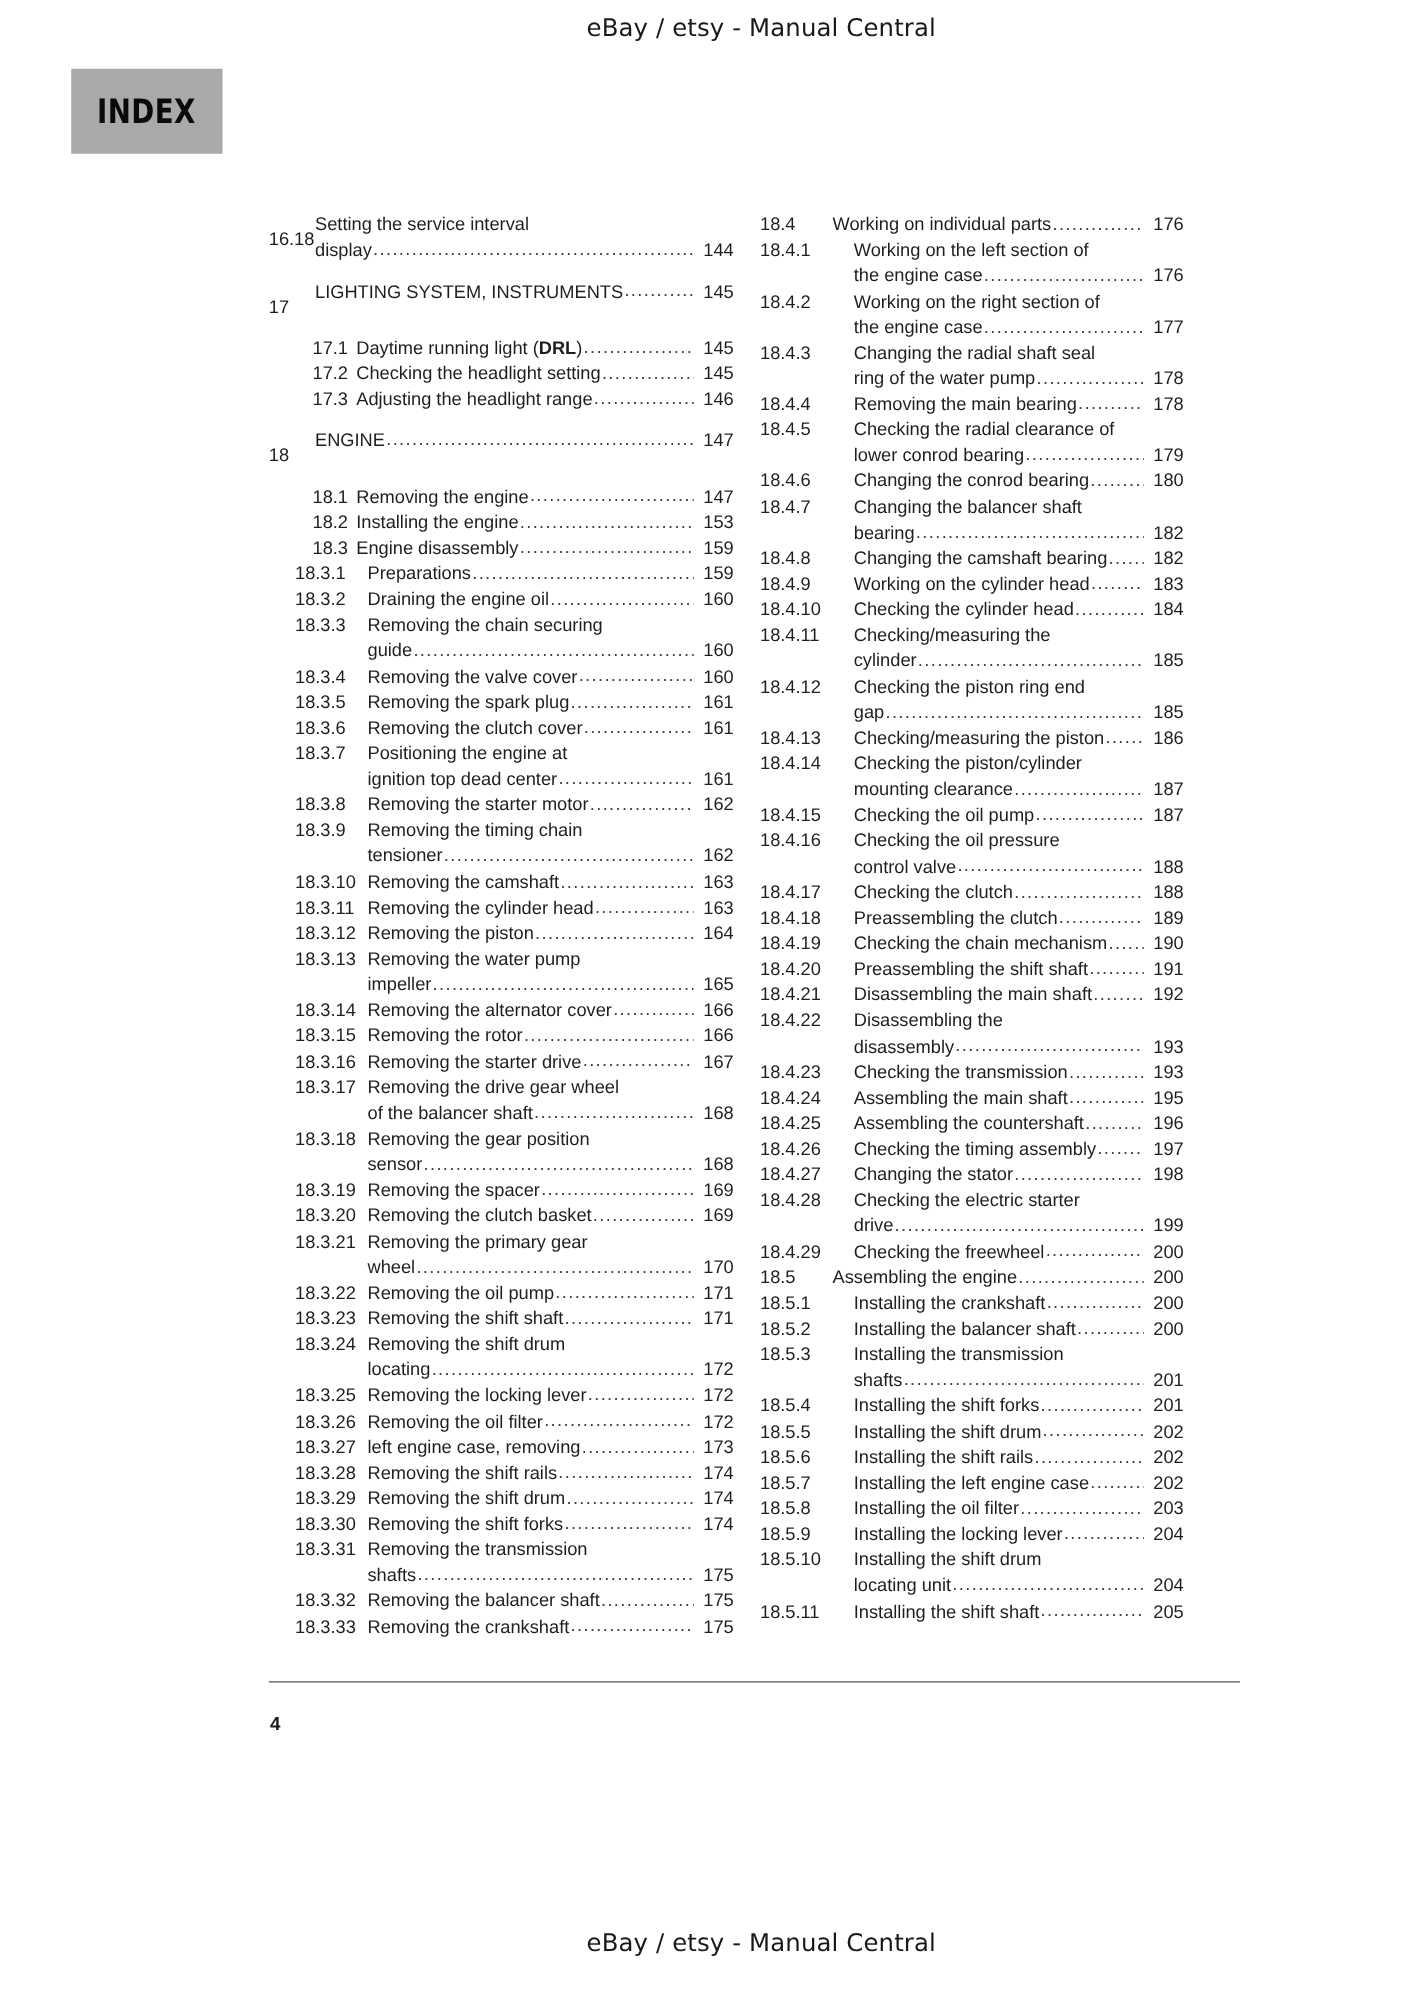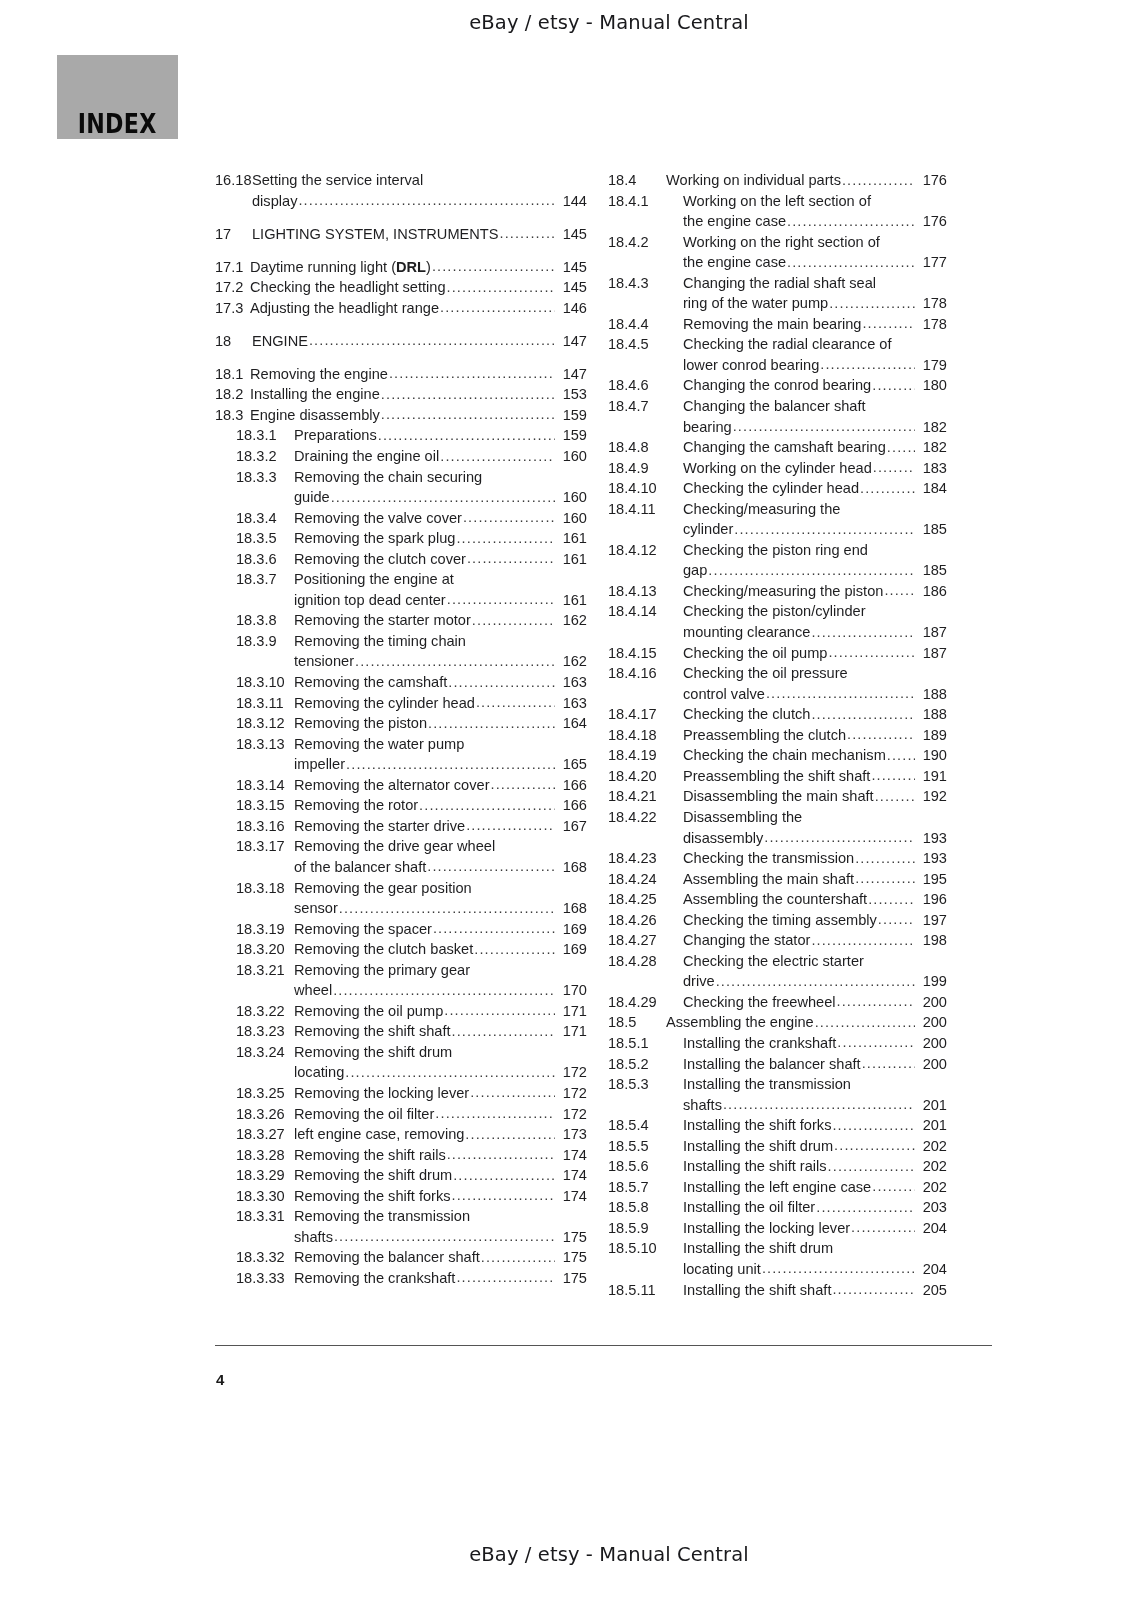--- a/index.html
+++ b/index.html
@@ -30,24 +30,24 @@
   }
   .watermark.top  { top: 11px; }
   .watermark.bot  { top: 1543px; }
 
   
   .index-tab {
     position: absolute;
     left: 57px;
     top: 55px;
     width: 121px;
-    height: 84px;
+    height: 68px;
     background: #a9a9a9;
     display: flex;
-    align-items: flex-end;
+    align-items: center;
     justify-content: center;
   }
   .index-tab span {
     font-family: "DejaVu Sans", sans-serif;
     font-weight: bold;
     font-size: 27px;
     letter-spacing: 0.4px;
     color: #0a0a0a;
     transform: scaleX(0.82);
     transform-origin: center;
@@ -108,22 +108,22 @@
     position: relative;
     top: -0.5px;
   }
   .pg {
     flex: 0 0 auto;
     text-align: right;
     white-space: nowrap;
   }
 
   
-  .col-left  .lvl1 .num { width: 37px; }
-  .col-left  .lvl2 .num { width: 35px; }
+  .col-left  .lvl1 .num { width: 37px; margin-top: 12px; }
+  .col-left  .lvl2 .num { width: 35px; margin-left: 35px; }
   .col-left  .lvl3 .num { width: 58px; margin-left: 21px; }
   .col-left  .pg        { width: 30px; }
 
   
   .col-right .lvl2 .num { width: 58px; }
   .col-right .lvl3 .num { width: 75px; }
   .col-right .pg        { width: 30px; }
 
   b.inline-bold { font-weight: bold; }
 

